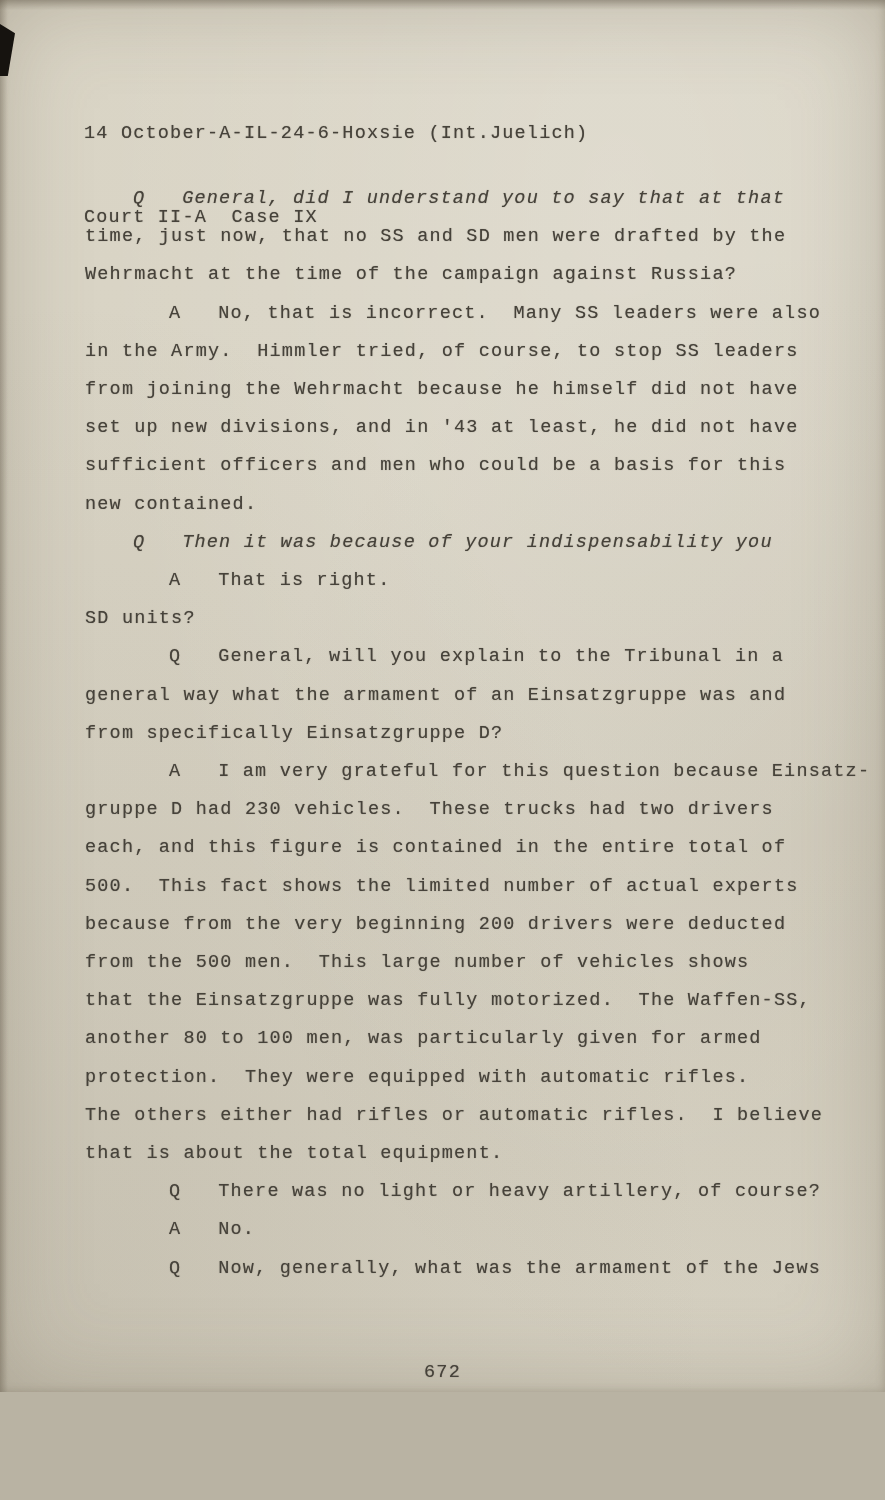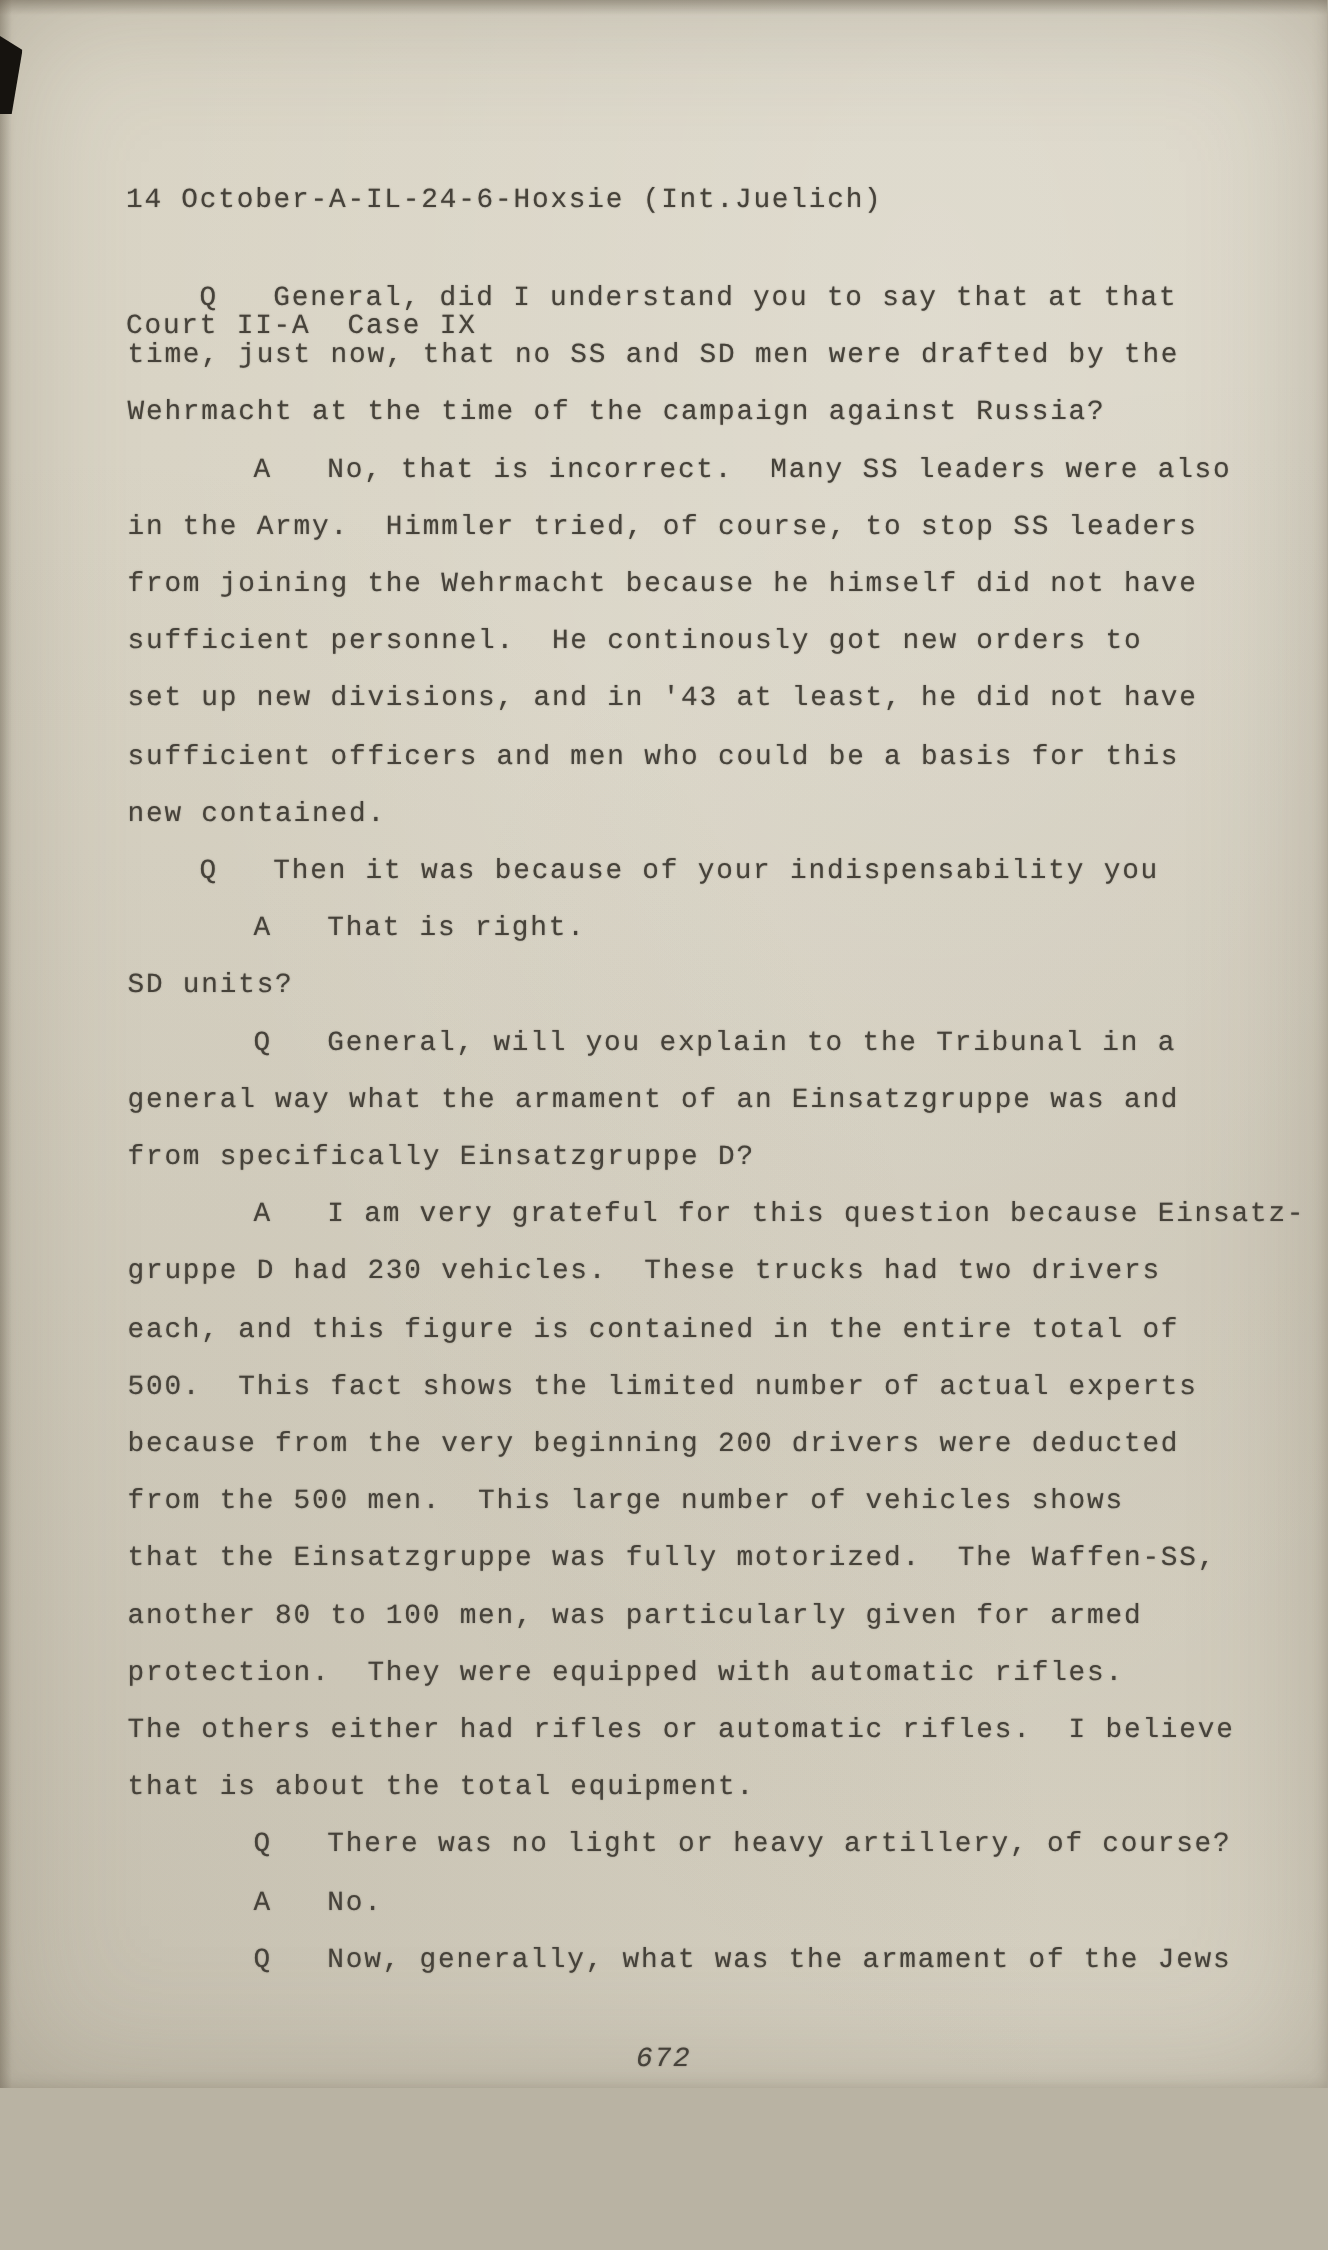--- a/index.html
+++ b/index.html
@@ -53,33 +53,32 @@
     left: 85px;
     right: 30px;
     font-size: 18.5px;
     letter-spacing: 1.2px;
     line-height: 38.2px;
     text-shadow: 0 0 1px rgba(70,64,55,0.55);
   }
 
   .line { white-space: pre; }
   .indent-0 { padding-left: 0; }
-  .indent-1 { padding-left: 48px; }
+  .indent-1 { padding-left: 48px; font-style: italic; }
   .indent-2 { padding-left: 84px; }
 
   .pagenum {
     position: absolute;
     top: 1362px;
     left: 0;
     width: 100%;
     text-align: center;
     font-size: 18.5px;
     letter-spacing: 1.2px;
     text-shadow: 0 0 1px rgba(70,64,55,0.55);
-    font-style: italic;
   }
 </style>
 </head>
 <body>
 
 <div class="page">
 
   <div class="scan-top-edge"></div>
   <div class="scan-left-edge"></div>
   <div class="corner-mark"></div>
@@ -89,21 +88,20 @@
     <div class="line">Court II-A  Case IX</div>
   </div>
 
   <div class="body-text" id="body-lines">
       <div class="line indent-1">Q   General, did I understand you to say that at that</div>
       <div class="line indent-0">time, just now, that no SS and SD men were drafted by the</div>
       <div class="line indent-0">Wehrmacht at the time of the campaign against Russia?</div>
       <div class="line indent-2">A   No, that is incorrect.  Many SS leaders were also</div>
       <div class="line indent-0">in the Army.  Himmler tried, of course, to stop SS leaders</div>
       <div class="line indent-0">from joining the Wehrmacht because he himself did not have</div>
-      <div class="line indent-0">sufficient personnel.  He continously got new orders to</div>
       <div class="line indent-0">set up new divisions, and in '43 at least, he did not have</div>
       <div class="line indent-0">sufficient officers and men who could be a basis for this</div>
       <div class="line indent-0">new contained.</div>
       <div class="line indent-1">Q   Then it was because of your indispensability you</div>
       <div class="line indent-2">A   That is right.</div>
       <div class="line indent-0">SD units?</div>
       <div class="line indent-2">Q   General, will you explain to the Tribunal in a</div>
       <div class="line indent-0">general way what the armament of an Einsatzgruppe was and</div>
       <div class="line indent-0">from specifically Einsatzgruppe D?</div>
       <div class="line indent-2">A   I am very grateful for this question because Einsatz-</div>

